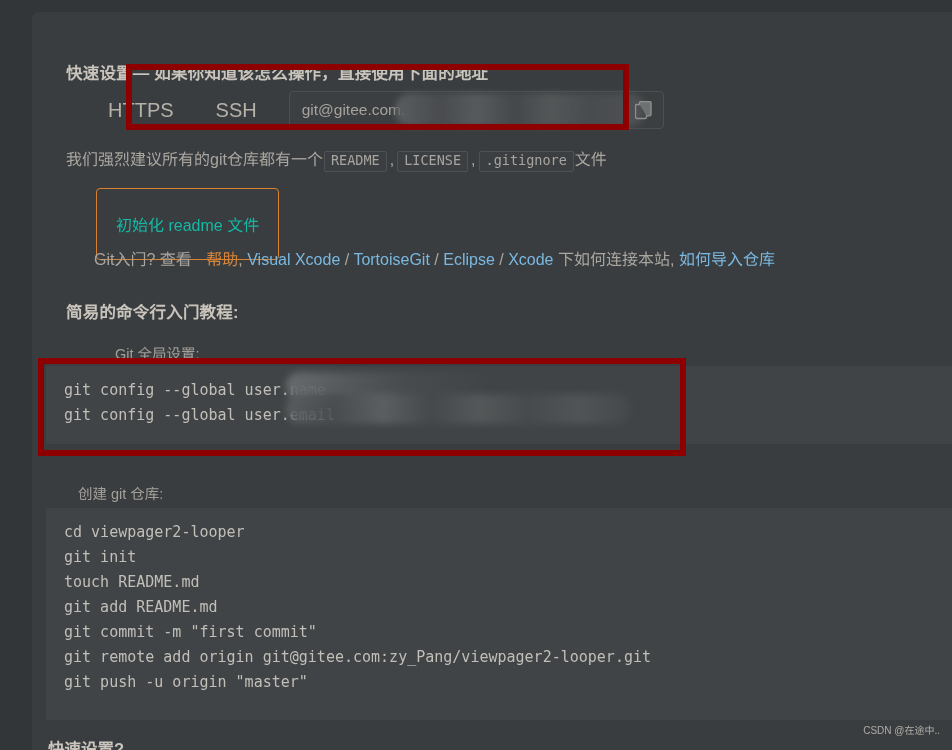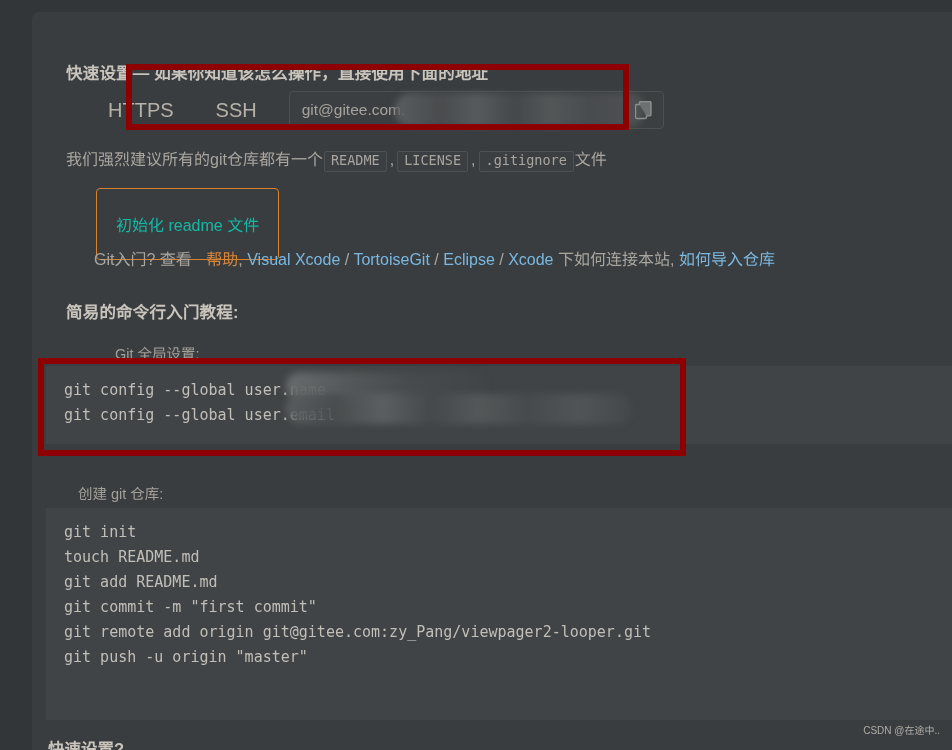--- a/index.html
+++ b/index.html
@@ -343,20 +343,21 @@
   </div>
 
   <div id="global-code" class="code-block">
     <div class="line">git config --global user.name</div>
     <div class="line">git config --global user.email</div>
     <span class="blur-mask-name"></span>
     <span class="blur-mask-email"></span>
   </div>
 
   <div id="create-repo-code" class="code-block">
+    <div class="line">cd viewpager2-looper</div>
     <div class="line">git init</div>
     <div class="line">touch README.md</div>
     <div class="line">git add README.md</div>
     <div class="line">git commit -m "first commit"</div>
     <div class="line">git remote add origin git@gitee.com:zy_Pang/viewpager2-looper.git</div>
     <div class="line">git push -u origin "master"</div>
   </div>
 
   <div id="bottom-heading">快速设置?</div>
 

